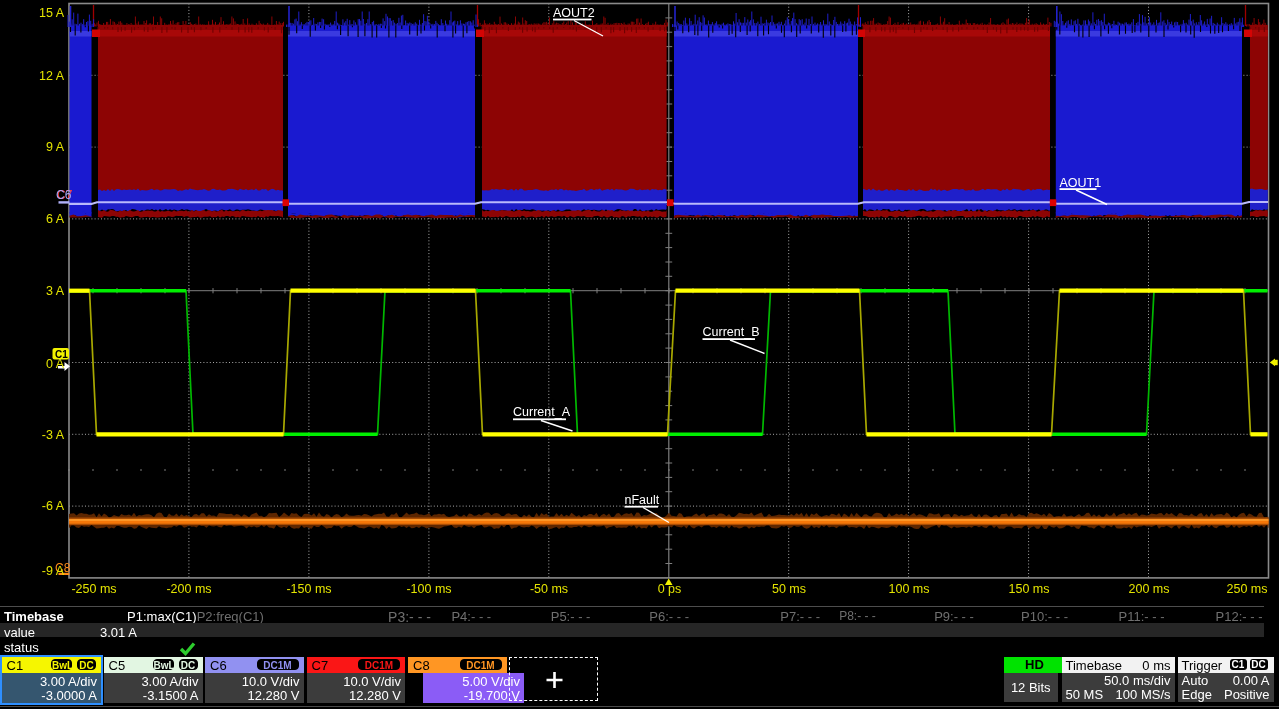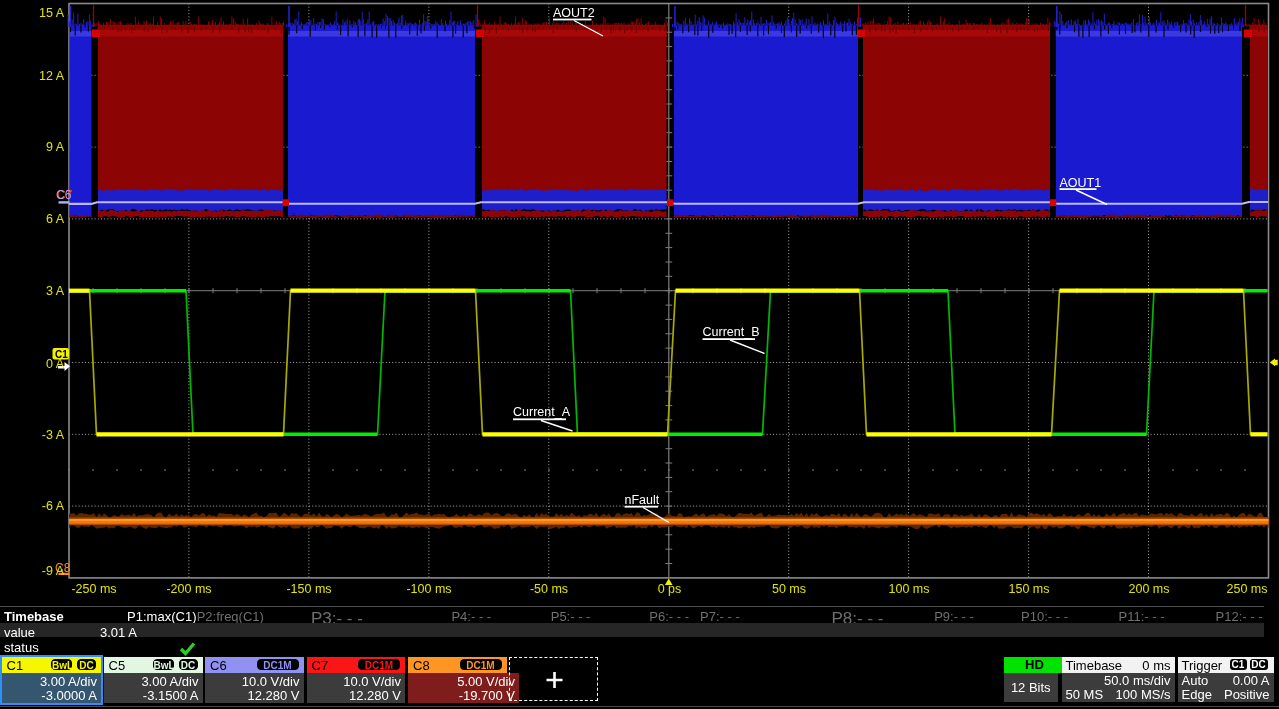--- a/index.html
+++ b/index.html
@@ -290,26 +290,26 @@
     <rect x="513" y="418.4" width="53" height="1.8" fill="#ffffff"></rect>
     <line x1="541" y1="420.5" x2="572.5" y2="431" stroke="#ffffff" stroke-width="1.4"></line>
     <text x="624.5" y="503.5" fill="#ffffff" font-size="12.5">nFault</text>
     <rect x="624.5" y="505.8" width="33.5" height="1.8" fill="#ffffff"></rect>
     <line x1="643" y1="507.5" x2="669" y2="522.5" stroke="#ffffff" stroke-width="1.4"></line>
   </svg>
 <div style="position:absolute;left:0;top:605.5px;width:1264px;height:1px;background:#4d4d4d"></div>
 <div style="position:absolute;left:4px;top:608.5px;font-size:13px;font-weight:bold;color:#fff">Timebase</div>
 <div style="position:absolute;left:101.80000000000001px;top:609px;width:120px;text-align:center;font-size:13px;color:#ffffff">P1:max(C1)</div>
 <div style="position:absolute;left:196.7px;top:609px;width:120px;text-align:left;font-size:13px;color:#6f6f6f">P2:freq(C1)</div>
-<div style="position:absolute;left:310.9px;top:609px;width:120px;text-align:left;font-size:17px;color:#6f6f6f">P3:- - -</div>
+<div style="position:absolute;left:310.9px;top:609px;width:120px;text-align:right;font-size:14px;color:#6f6f6f">P3:- - -</div>
 <div style="position:absolute;left:411.3px;top:609px;width:120px;text-align:center;font-size:13px;color:#6f6f6f">P4:- - -</div>
 <div style="position:absolute;left:510.6px;top:609px;width:120px;text-align:center;font-size:13px;color:#6f6f6f">P5:- - -</div>
 <div style="position:absolute;left:609.2px;top:609px;width:120px;text-align:center;font-size:13px;color:#6f6f6f">P6:- - -</div>
-<div style="position:absolute;left:700px;top:609px;width:120px;text-align:left;font-size:13px;color:#6f6f6f">P7:- - -</div>
-<div style="position:absolute;left:797.5px;top:609px;width:120px;text-align:center;font-size:17px;color:#6f6f6f">P8:- - -</div>
+<div style="position:absolute;left:700px;top:609px;width:120px;text-align:right;font-size:13px;color:#6f6f6f">P7:- - -</div>
+<div style="position:absolute;left:797.5px;top:609px;width:120px;text-align:center;font-size:12px;color:#6f6f6f">P8:- - -</div>
 <div style="position:absolute;left:894px;top:609px;width:120px;text-align:center;font-size:13px;color:#6f6f6f">P9:- - -</div>
 <div style="position:absolute;left:984.5px;top:609px;width:120px;text-align:center;font-size:13px;color:#6f6f6f">P10:- - -</div>
 <div style="position:absolute;left:1081.5px;top:609px;width:120px;text-align:center;font-size:13px;color:#6f6f6f">P11:- - -</div>
 <div style="position:absolute;left:1179px;top:609px;width:120px;text-align:center;font-size:13px;color:#6f6f6f">P12:- - -</div>
 <div style="position:absolute;left:0;top:622.8px;width:1264px;height:14.2px;background:#262626"></div>
 <div style="position:absolute;left:4px;top:624.5px;font-size:13px;color:#fff">value</div>
 <div style="position:absolute;left:100px;top:624.5px;width:96.5px;font-size:13px;color:#fff">3.01 A</div>
 <div style="position:absolute;left:4px;top:640px;font-size:13px;color:#fff">status</div>
 <svg width="18" height="16" style="position:absolute;left:179px;top:641px">
     <path d="M2,8 L6.5,12.5 L15,2.5" stroke="#2dcc2d" stroke-width="3.4" fill="none"></path>
@@ -354,21 +354,21 @@
     <div style="position:absolute;left:0;top:15.5px;width:98.5px;height:30.5px;background:#3c3c3c;color:#fff;font-size:13px">
       <div style="position:absolute;right:4px;top:1px">10.0 V/div</div>
       <div style="position:absolute;right:4px;top:15px">12.280 V</div>
     </div>
   </div>
 <div style="position:absolute;left:408px;top:657px;width:98.5px;height:46px;background:#000">
     <div style="position:absolute;left:0;top:0;width:98.5px;height:15.5px;background:#ff9623;color:#000;font-size:13px">
       <span style="position:absolute;left:5px;top:1px">C8</span>
       <div style="position:absolute;left:51.5px;top:1.5px;width:42px;height:11.5px;background:#000;border:1px solid #000;border-radius:4px;color:#ff9623;font-size:10px;font-weight:bold;text-align:center;line-height:11.5px">DC1M</div>
     </div>
-    <div style="position:absolute;left:0;top:15.5px;width:111px;height:30.5px;background:#7f1d1d;color:#fff;font-size:13px">
+    <div style="position:absolute;left:15px;top:15.5px;width:101px;height:30.5px;background:#8b5cf6;color:#fff;font-size:13px">
       <div style="position:absolute;right:4px;top:1px">5.00 V/div</div>
       <div style="position:absolute;right:4px;top:15px">-19.700 V</div>
     </div>
   </div>
 <div style="position:absolute;left:509px;top:657px;width:89px;height:44px;border:1.5px dashed #fff"><svg width="89" height="44">
       <path d="M44.5 14V30M36.5 22H52.5" stroke="#fff" stroke-width="2.6"></path>
     </svg></div>
 <div style="position:absolute;left:1003.5px;top:657px;width:62px;height:15.5px;background:#00e300;color:#000;font-size:13px;font-weight:bold;text-align:center;line-height:15px">HD</div>
 <div style="position:absolute;left:1003.5px;top:672.5px;width:54.5px;height:29px;background:#3c3c3c;color:#fff;font-size:13px;text-align:center;line-height:29px">12 Bits</div>
 <div style="position:absolute;left:1061.5px;top:657px;width:113px;height:15.5px;background:#f2f2f2;color:#000;font-size:13px">

